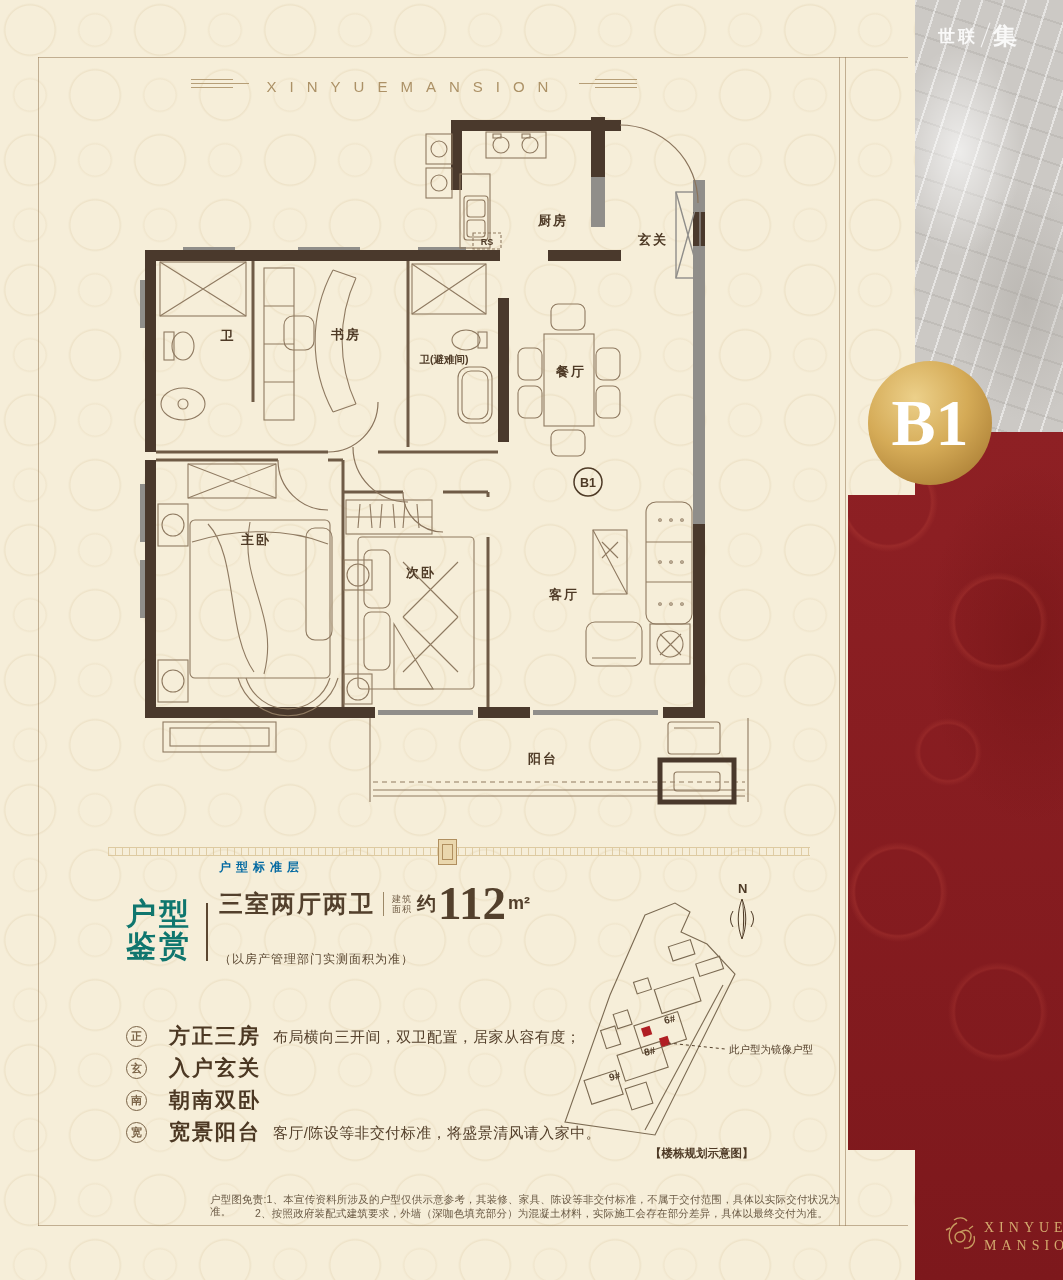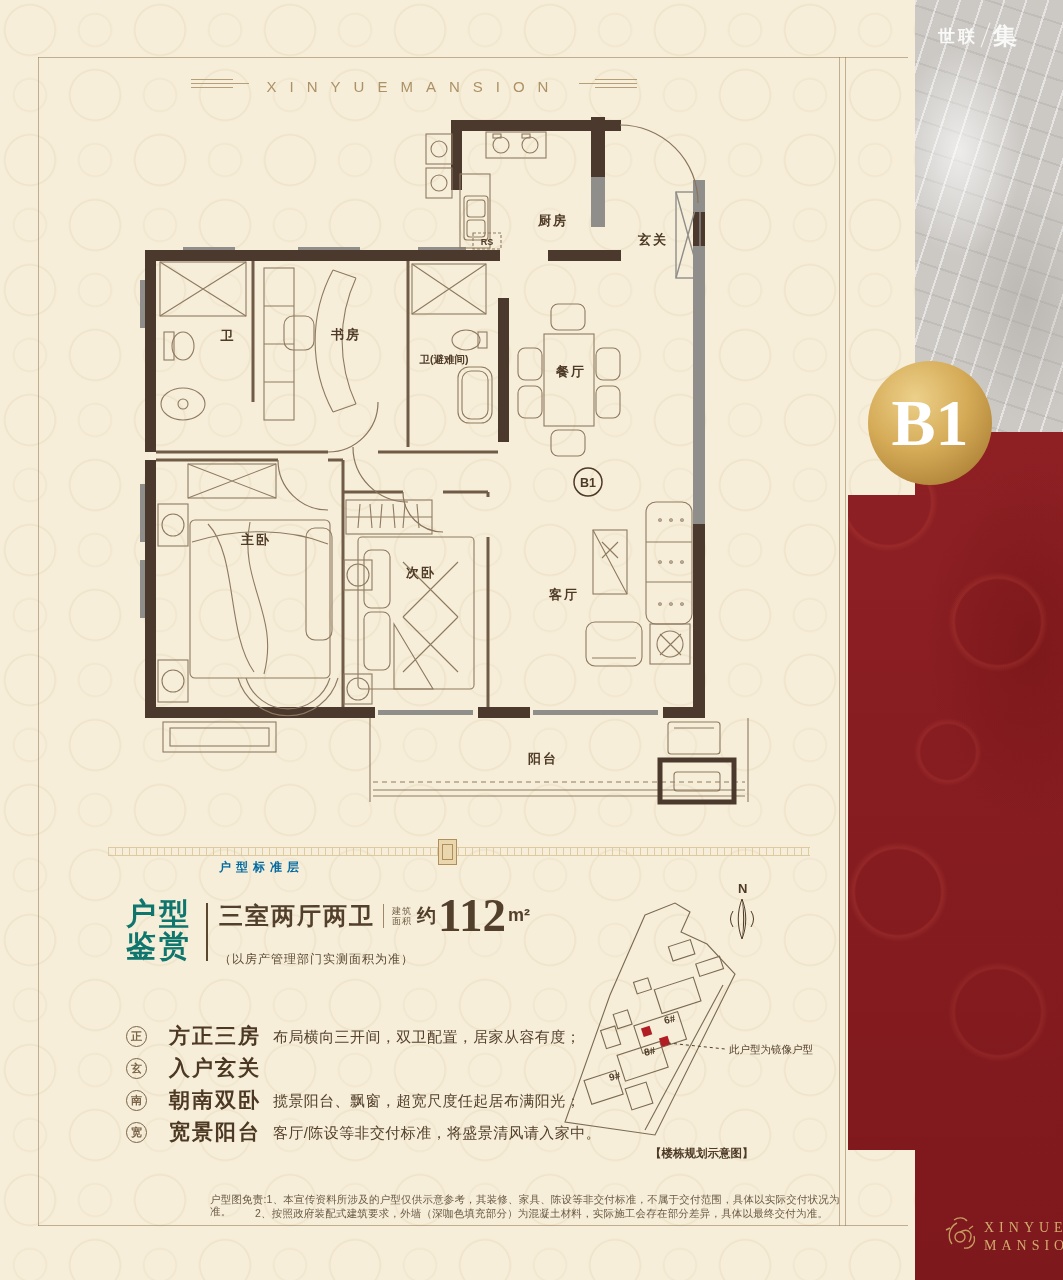--- a/index.html
+++ b/index.html
@@ -67,21 +67,21 @@
   .title-cn{left:126px;top:898px;width:80px;font-size:30px;line-height:32px;
     font-weight:800;letter-spacing:3px;color:#0f766e}
   .vrule{left:206px;top:903px;width:2px;height:58px;background:#5c4731}
   .subtitle{left:219px;top:859px;font-size:12px;font-weight:700;letter-spacing:5px;color:#0369a1}
   .spec-row{left:219px;top:884px;display:flex;align-items:center;white-space:nowrap}
   .spec-layout{font-size:24px;font-weight:800;letter-spacing:2px;color:#53402c}
   .spec-div{width:1px;height:24px;background:#9c8867;margin:0 8px;align-self:center}
   .spec-mini{font-size:9px;line-height:10px;letter-spacing:1px;color:#6b573f;align-self:center;text-align:center}
   .spec-approx{font-size:19px;font-weight:700;margin-left:5px;color:#53402c}
   .spec-value{font-family:"Liberation Serif",serif;font-size:47px;line-height:.85;
-    font-weight:bold;color:#53402c;margin:12px 2px}
+    font-weight:bold;color:#53402c;margin:0 2px}
   .spec-unit{font-size:18px;font-weight:700;color:#53402c}
   .spec-note{left:219px;top:951px;font-size:12px;letter-spacing:1px;color:#5d4a34}
   
   .feature{left:126px;width:620px;display:flex;align-items:center}
   .feat-seal{width:19px;height:19px;border:1px solid #7a6347;border-radius:50%;
     font-size:11px;line-height:19px;text-align:center;color:#7a6347;font-weight:bold;flex:none}
   .feat-title{font-size:21px;font-weight:800;letter-spacing:2px;color:#4c3823;margin:0 12px 0 22px}
   .feat-desc{font-size:15px;letter-spacing:.4px;color:#55412c;padding-top:3px}
   .disc{font-size:10.5px;line-height:12px;color:#6a5a45;letter-spacing:.2px}
   svg text{font-family:"Liberation Sans",sans-serif}
@@ -323,21 +323,20 @@
   <span class="feat-title">方正三房</span>
   <span class="feat-desc">布局横向三开间，双卫配置，居家从容有度；</span>
 </div>
 <div class="abs feature" style="top:1054px">
   <span class="feat-seal">玄</span>
   <span class="feat-title">入户玄关</span>
 </div>
 <div class="abs feature" style="top:1086px">
   <span class="feat-seal">南</span>
   <span class="feat-title">朝南双卧</span>
-  <span class="feat-desc">揽景阳台、飘窗，超宽尺度任起居布满阳光；</span>
 </div>
 <div class="abs feature" style="top:1118px">
   <span class="feat-seal">宽</span>
   <span class="feat-title">宽景阳台</span>
   <span class="feat-desc">客厅/陈设等非交付标准，将盛景清风请入家中。</span>
 </div>
 
 <svg class="abs" style="left:555px;top:875px" width="305" height="290" viewBox="0 0 305 290">
 
   <text x="183" y="18" font-size="13" font-weight="bold" fill="#4e3a26">N</text>

